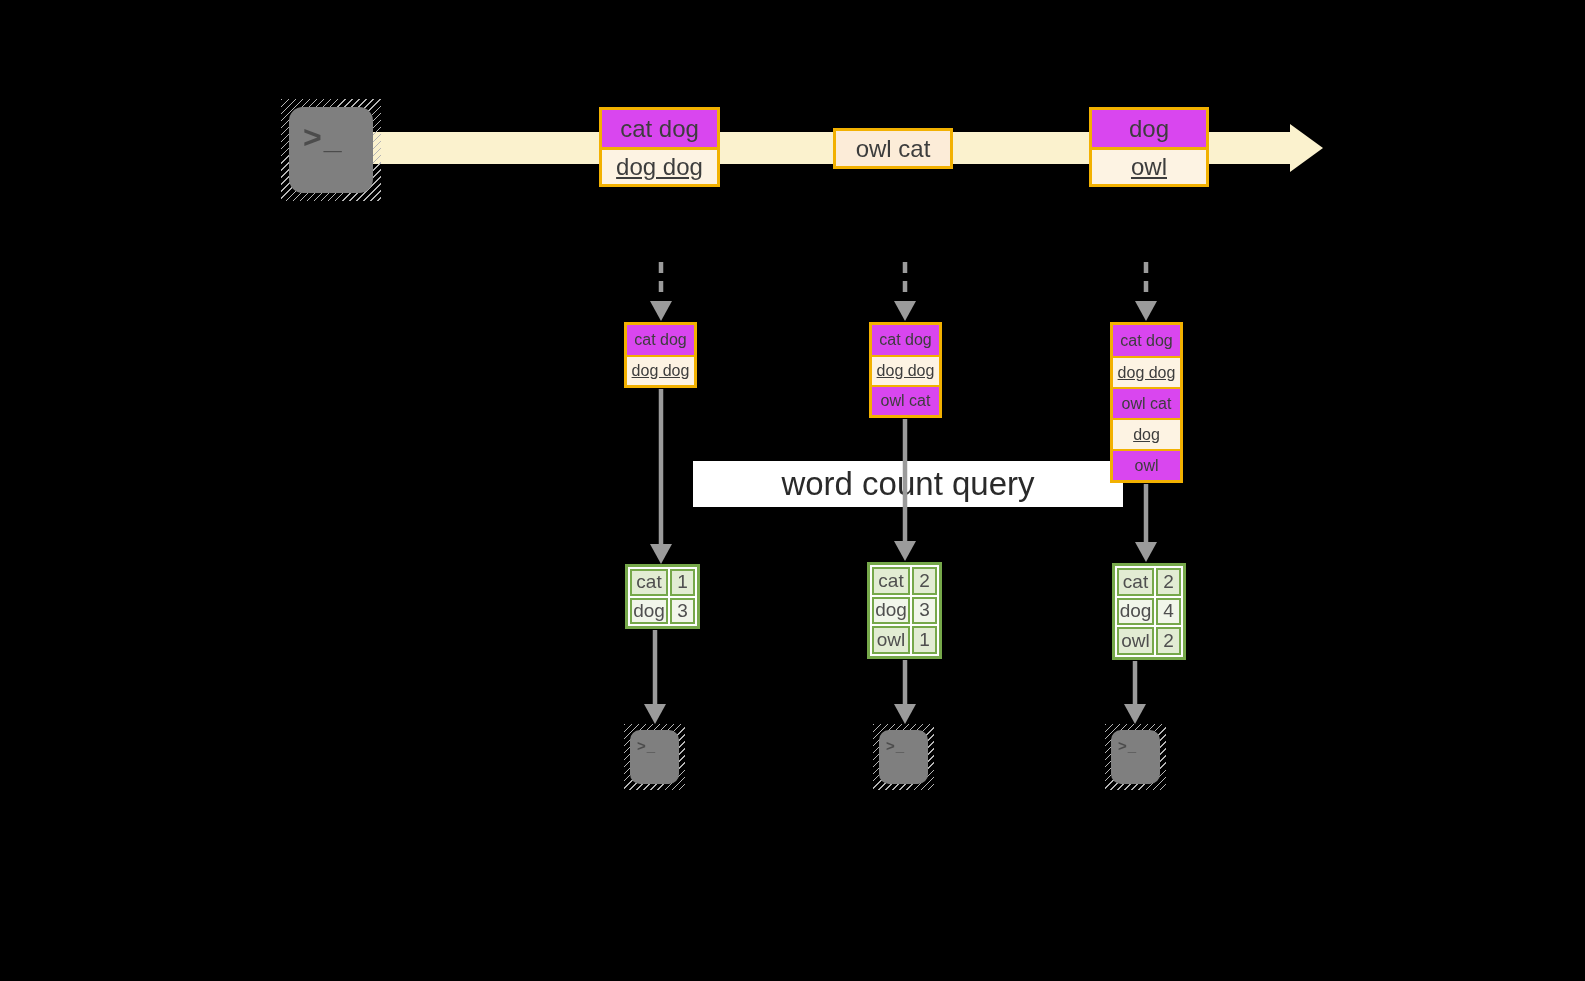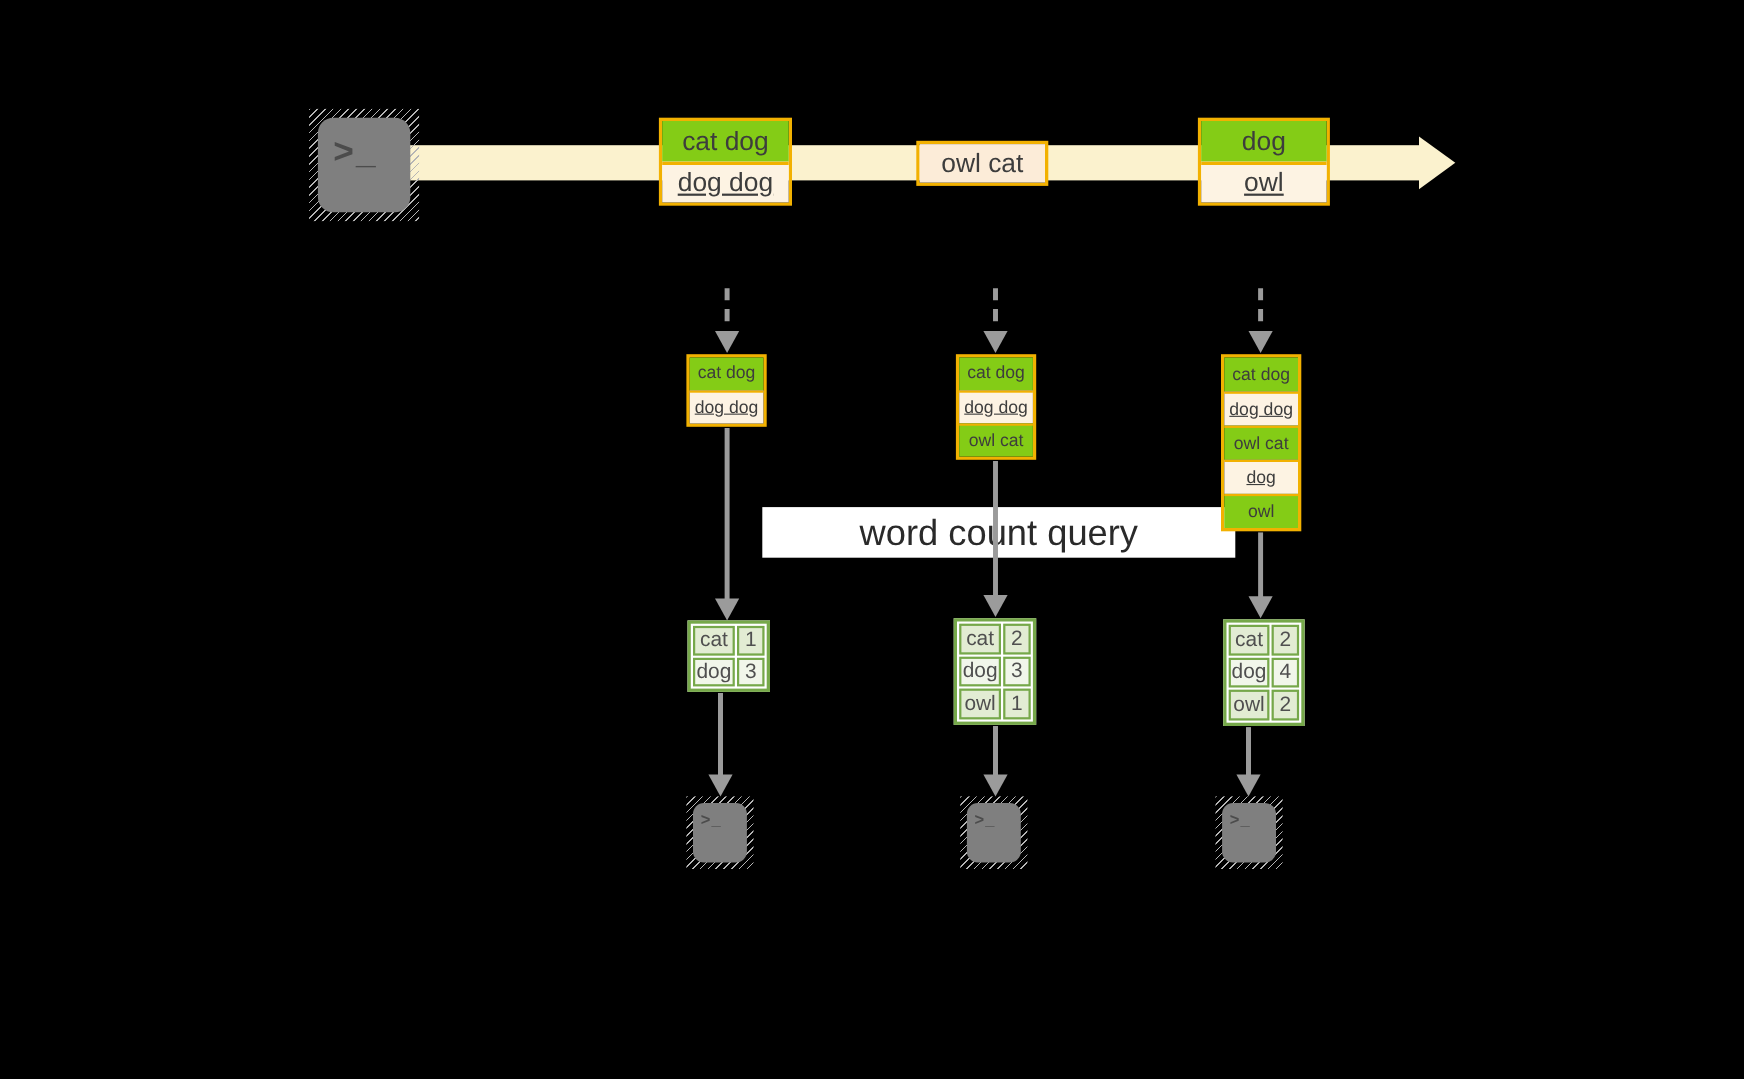--- a/index.html
+++ b/index.html
@@ -23,21 +23,21 @@
   #term-source .term-glyph{left:14px;top:14px;font-size:32px;}
   .term-small{width:61px;height:66px;top:724px;}
   .term-small .term-inner{border-radius:10px;width:calc(100% - 12px);height:calc(100% - 12px);}
   .term-small .term-glyph{left:7px;top:8px;font-size:15px;letter-spacing:1px;}
   #term-1{left:624px;} #term-2{left:873px;} #term-3{left:1105px;}
 
   
   .ebox{position:absolute;z-index:2;border:3px solid #f2b101;display:grid;grid-auto-rows:1fr;}
   .erow{display:flex;align-items:center;justify-content:center;font-size:24px;color:#3d3d3d;}
   .erow + .erow{border-top:3px solid #f2b101;}
-  .fill-dark{background:#84cc16;}
+  .fill-dark{background:#d946ef;}
   .fill-light{background:#fdf3e3;text-decoration:underline;}
   .fill-mid{background:#fcecd8;}
   #ebox-1{left:599px;top:107px;width:121px;height:80px;}
   #ebox-2{left:833px;top:128px;width:120px;height:41px;}
   #ebox-3{left:1089px;top:107px;width:120px;height:80px;}
 
   
   .sbox{position:absolute;z-index:2;border:3px solid #f2b101;display:grid;grid-auto-rows:1fr;}
   .srow{display:flex;align-items:center;justify-content:center;font-size:16px;color:#3d3d3d;}
   .srow + .srow{border-top:2px solid #f2b101;}

